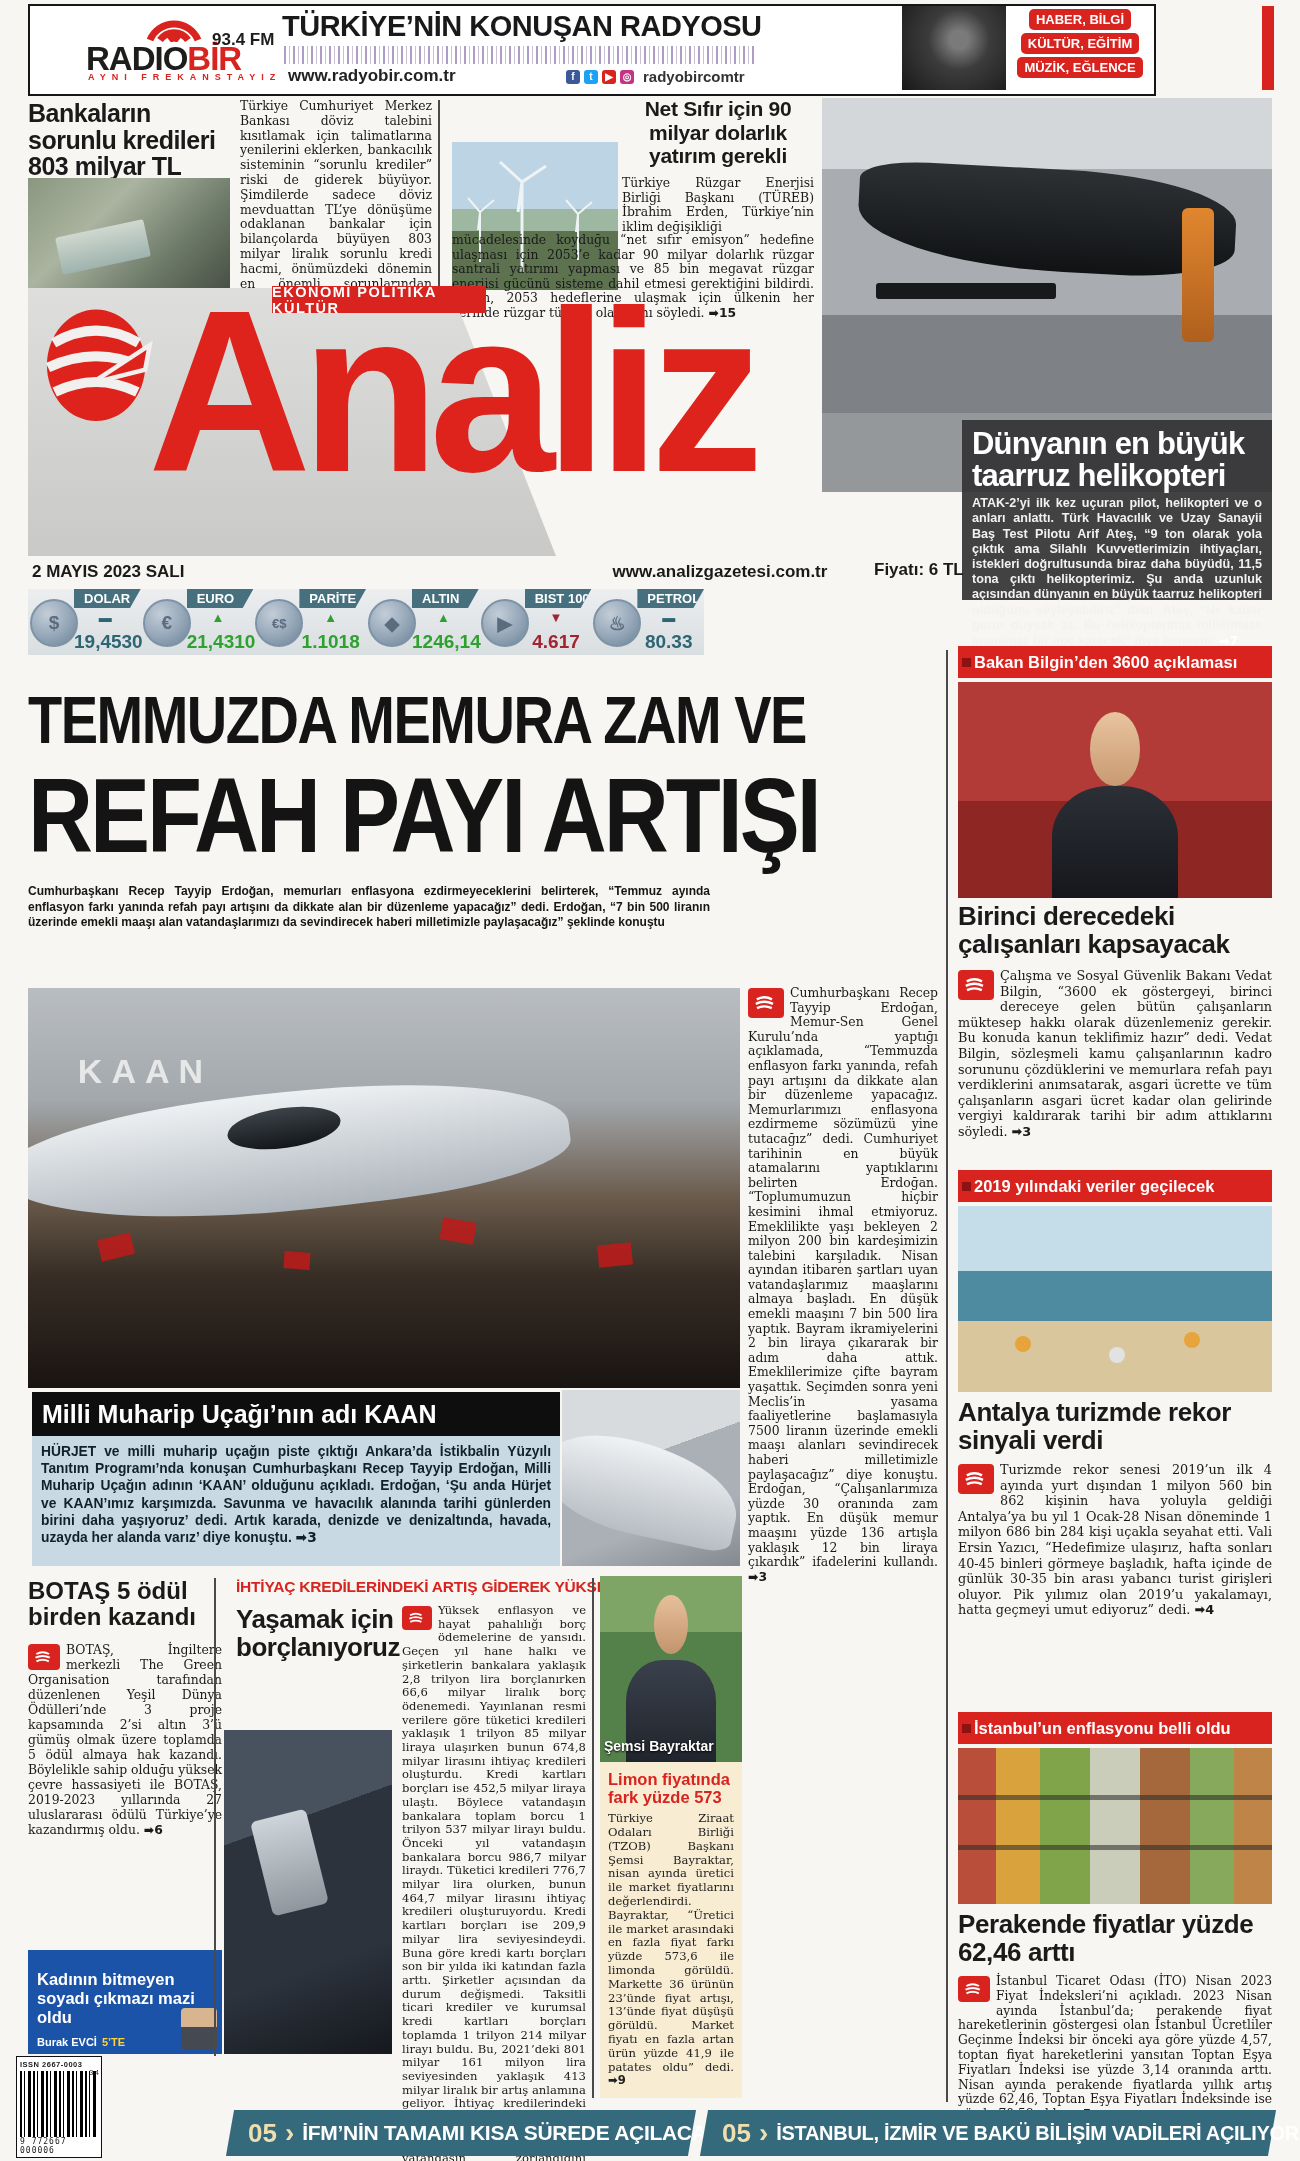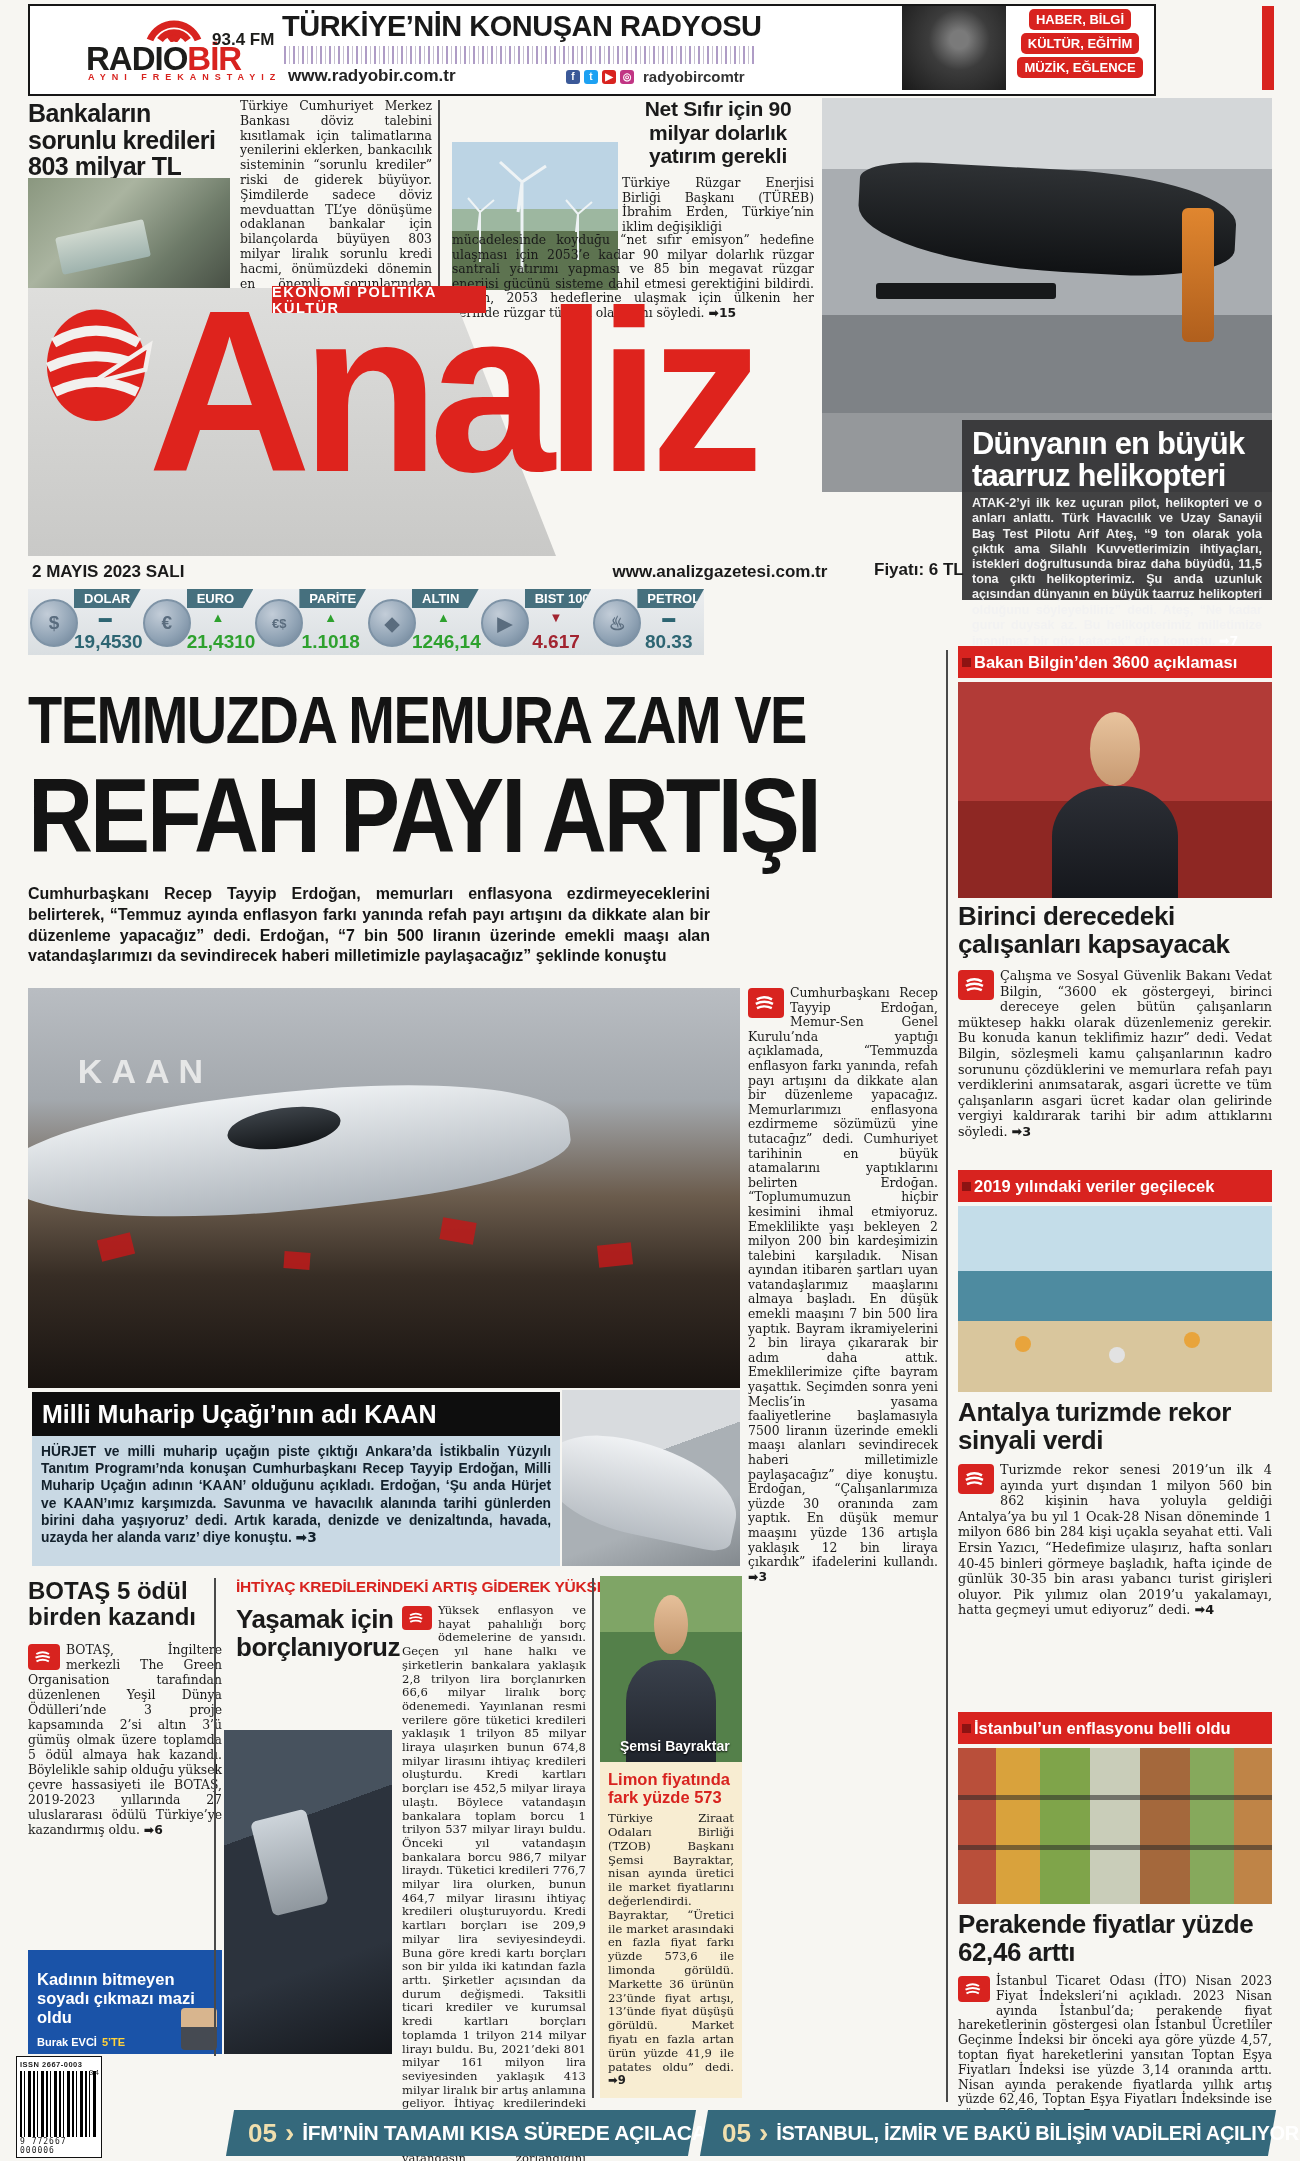--- a/index.html
+++ b/index.html
@@ -75,21 +75,21 @@
   .mval{position:absolute;left:46px;right:4px;bottom:2px;text-align:center;font-size:19px;font-weight:800;}
   .mtrend{position:absolute;left:46px;right:4px;top:22px;text-align:center;font-size:13px;line-height:13px;}
   .c-teal{color:#2d6572;} .c-green{color:#2ea12e;} .c-red{color:#a22430;}
   
   .kicker{left:28px;top:646px;width:678px;height:35px;background:#d8231f;color:#fff;font-size:19px;font-weight:800;
       display:flex;align-items:center;padding-left:10px;box-sizing:border-box;letter-spacing:0.2px;}
   .mh1{left:28px;top:688px;width:682px;font-size:56px;font-weight:900;letter-spacing:-1.5px;line-height:1;
       transform:scale(1,1.18);transform-origin:top left;white-space:nowrap;color:#141414;}
   .mh2{left:28px;top:762px;width:682px;font-size:90px;font-weight:900;letter-spacing:-3px;line-height:1;
       transform:scale(1,1.18);transform-origin:top left;white-space:nowrap;color:#141414;}
-  .lead{left:28px;top:884px;width:682px;font-size:16px;font-weight:700;line-height:1.3;color:#161616;}
+  .lead{left:28px;top:884px;width:682px;font-size:12px;font-weight:700;line-height:1.3;color:#161616;}
   .kaan-photo{left:28px;top:988px;width:712px;height:400px;
       background:linear-gradient(180deg,#b9bdc2 0%,#a3a8ad 28%,#6b5c4d 52%,#372d25 72%,#191411 100%);}
   .kaan-jet{position:absolute;left:-4%;top:26%;width:80%;height:30%;background:linear-gradient(#eef1f3,#aeb5bc);
       border-radius:45% 60% 35% 65%;transform:rotate(-7deg);}
   .kaan-canopy{position:absolute;left:28%;top:30%;width:16%;height:10%;background:linear-gradient(#3c4248,#14171a);
       border-radius:50%;transform:rotate(-8deg);}
   .kaan-word{position:absolute;left:7%;top:16%;color:#ececec;font-size:34px;font-weight:800;letter-spacing:9px;opacity:.92;}
   .flag{position:absolute;width:34px;height:22px;background:#c01a1a;opacity:.85;}
   .mbody{left:748px;top:986px;width:190px;height:582px;font-size:12.4px;line-height:14.6px;}
   .dropcap{float:left;width:36px;height:30px;background:#d8231f;border-radius:4px;margin:2px 6px 2px 0;
@@ -141,21 +141,21 @@
   .borc-photo{left:224px;top:1730px;width:168px;height:324px;
       background:linear-gradient(160deg,#47525e 0 30%,#2c333d 30% 70%,#15181d 100%);}
   .phone{position:absolute;left:22%;top:26%;width:34%;height:30%;background:linear-gradient(#cdd4da,#8f979e);border-radius:6px;transform:rotate(-14deg);}
   .borc-b{left:402px;top:1604px;width:184px;height:488px;font-size:11.6px;line-height:13.7px;}
   
   .bay-photo{left:600px;top:1576px;width:142px;height:186px;
       background:linear-gradient(180deg,#7fa566 0 30%,#54804a 30% 100%);}
   .bay-suit{position:absolute;left:18%;bottom:0;width:64%;height:55%;background:linear-gradient(#3a414c,#20242c);border-radius:40% 40% 0 0;}
   .bay-head{position:absolute;left:38%;top:10%;width:24%;height:32%;background:linear-gradient(#e6c09a,#c2946c);border-radius:50%;}
   .bay-name{position:absolute;left:0;right:0;bottom:8px;color:#fff;font-size:14px;font-weight:800;line-height:1.1;
-      padding-left:20px;text-shadow:0 1px 2px #000;}
+      padding-left:4px;text-shadow:0 1px 2px #000;}
   .limon-box{left:600px;top:1762px;width:142px;height:336px;background:#f8edd2;padding:8px;box-sizing:border-box;}
   .limon-h{color:#d8231f;font-size:16.5px;font-weight:800;line-height:1.1;}
   .limon-b{margin-top:6px;font-size:11.6px;line-height:13.8px;color:#222;text-align:justify;font-family:"DejaVu Serif",serif;}
   
   .strip{top:2110px;height:46px;background:#35697c;color:#fff;transform:skewX(-10deg);}
   .strip-in{transform:skewX(10deg);height:100%;display:flex;align-items:center;gap:8px;padding:0 18px;}
   .strip .num{color:#f0dfae;font-size:26px;font-weight:900;}
   .strip .chev{color:#f0dfae;font-size:28px;font-weight:900;line-height:1;}
   .strip .txt{font-size:21px;font-weight:800;letter-spacing:-0.3px;white-space:nowrap;}
 </style>

